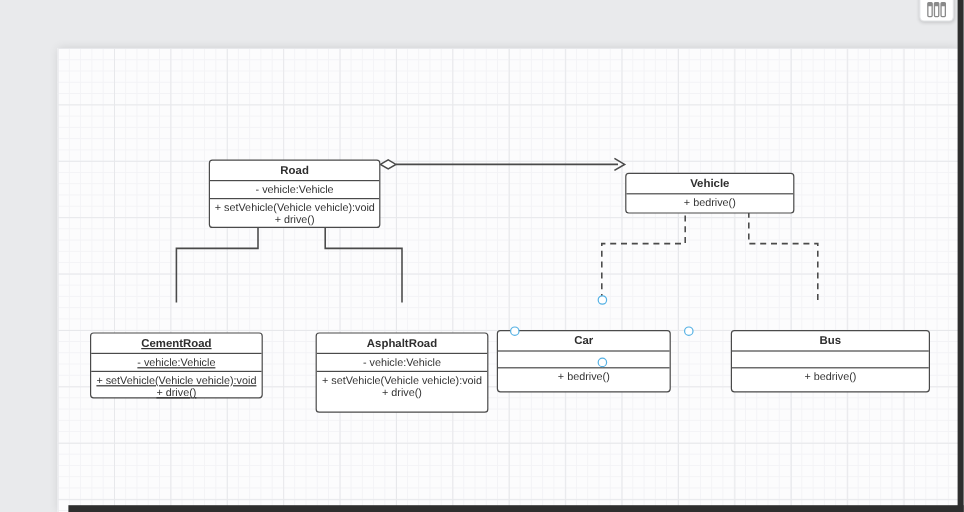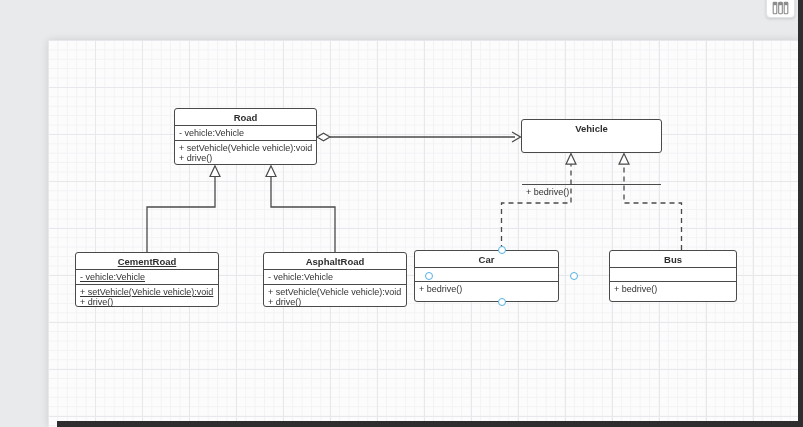--- a/index.html
+++ b/index.html
@@ -18,28 +18,28 @@
       linear-gradient(90deg, #f3f3f6 1px, transparent 1px);
     background-size:47px 47px,47px 47px,9.4px 9.4px,9.4px 9.4px;
     box-shadow:0 0 8px rgba(0,0,0,0.12);
   }
   .wires{position:absolute;left:0;top:0;width:803px;height:427px;pointer-events:none;}
   .wires [data-interactable="true"]{pointer-events:stroke;}
   .nodes,.handles{position:absolute;left:0;top:0;width:0;height:0;}
   .uml-class{
     position:absolute;background:#ffffff;border:1.3px solid #4a4a4a;border-radius:3px;
     box-sizing:border-box;display:flex;flex-direction:column;
-    color:#333;font-size:9px;cursor:move;
+    color:#333;font-size:9px;cursor:move;margin-top:25px;
   }
   .uml-title{
     font-weight:bold;font-size:9.5px;color:#2e2e2e;text-align:center;
     padding:3px 2px 2px 2px;flex:0 0 auto;white-space:nowrap;overflow:hidden;
   }
   .uml-sec{border-top:1.2px solid #4a4a4a;padding:2px 4px;line-height:10px;flex:0 0 auto;}
-  .uml-sec div{white-space:nowrap;}
+  .uml-sec div{white-space:nowrap;text-align:center;}
   .uml-attrs{min-height:14px;box-sizing:border-box;}
   .uml-methods{flex:1 1 auto;}
   .handle{
     position:absolute;width:8px;height:8px;margin:-4px 0 0 -4px;border-radius:50%;
     background:#fff;border:1.5px solid #55b1e4;box-sizing:border-box;cursor:crosshair;
   }
   .panel-btn{
     position:absolute;top:-7px;right:8px;width:29px;height:25px;
     background:#ffffff;border:1px solid #e2e3e5;border-radius:4px;
     box-shadow:0 1px 3px rgba(0,0,0,0.15);padding:0;cursor:pointer;
@@ -71,54 +71,54 @@
       <div class="uml-class" data-interactable="true" style="left: 174px; top: 108px; width: 143px; height: 57px;">
         <div class="uml-title" data-interactable="false">Road</div>
         <div class="uml-sec uml-attrs" data-interactable="false">
           <div data-interactable="false">- vehicle:Vehicle</div>
         </div>
         <div class="uml-sec uml-methods" data-interactable="false">
           <div data-interactable="false">+ setVehicle(Vehicle vehicle):void</div>
           <div data-interactable="false">+ drive()</div>
         </div>
       </div>
-      <div class="uml-class" data-interactable="true" style="left: 521px; top: 119px; width: 141px; height: 34px; gap: 48px;">
+      <div class="uml-class" data-interactable="true" style="left: 521px; top: 119px; width: 141px; height: 34px;">
         <div class="uml-title" data-interactable="false">Vehicle</div>
         <div class="uml-sec uml-methods" data-interactable="false">
           <div data-interactable="false">+ bedrive()</div>
         </div>
       </div>
       <div class="uml-class" data-interactable="true" style="left: 75px; top: 252px; width: 144px; height: 55px; text-decoration: underline;">
         <div class="uml-title" data-interactable="false">CementRoad</div>
         <div class="uml-sec uml-attrs" data-interactable="false">
           <div data-interactable="false">- vehicle:Vehicle</div>
         </div>
         <div class="uml-sec uml-methods" data-interactable="false">
           <div data-interactable="false">+ setVehicle(Vehicle vehicle):void</div>
           <div data-interactable="false">+ drive()</div>
         </div>
       </div>
-      <div class="uml-class" data-interactable="true" style="left: 263px; top: 252px; width: 144px; height: 55px;">
+      <div class="uml-class" data-interactable="true" style="left: 263px; top: 252px; width: 144px; height: 67px;">
         <div class="uml-title" data-interactable="false">AsphaltRoad</div>
         <div class="uml-sec uml-attrs" data-interactable="false">
           <div data-interactable="false">- vehicle:Vehicle</div>
         </div>
         <div class="uml-sec uml-methods" data-interactable="false">
           <div data-interactable="false">+ setVehicle(Vehicle vehicle):void</div>
           <div data-interactable="false">+ drive()</div>
         </div>
       </div>
       <div class="uml-class" data-interactable="true" style="left: 414px; top: 250px; width: 145px; height: 52px;">
         <div class="uml-title" data-interactable="false">Car</div>
         <div class="uml-sec uml-attrs" data-interactable="false"></div>
         <div class="uml-sec uml-methods" data-interactable="false">
           <div data-interactable="false">+ bedrive()</div>
         </div>
       </div>
-      <div class="uml-class" data-interactable="true" style="left: 609px; top: 250px; width: 128px; height: 52px;">
+      <div class="uml-class" data-interactable="true" style="left: 609px; top: 250px; width: 166px; height: 52px;">
         <div class="uml-title" data-interactable="false">Bus</div>
         <div class="uml-sec uml-attrs" data-interactable="false"></div>
         <div class="uml-sec uml-methods" data-interactable="false">
           <div data-interactable="false">+ bedrive()</div>
         </div>
       </div>
     </div>
   <div class="handles" data-interactable="false">
       <div class="handle" data-interactable="true" style="left: 501.5px; top: 250px;"></div>
       <div class="handle" data-interactable="true" style="left: 429px; top: 276px;"></div>

